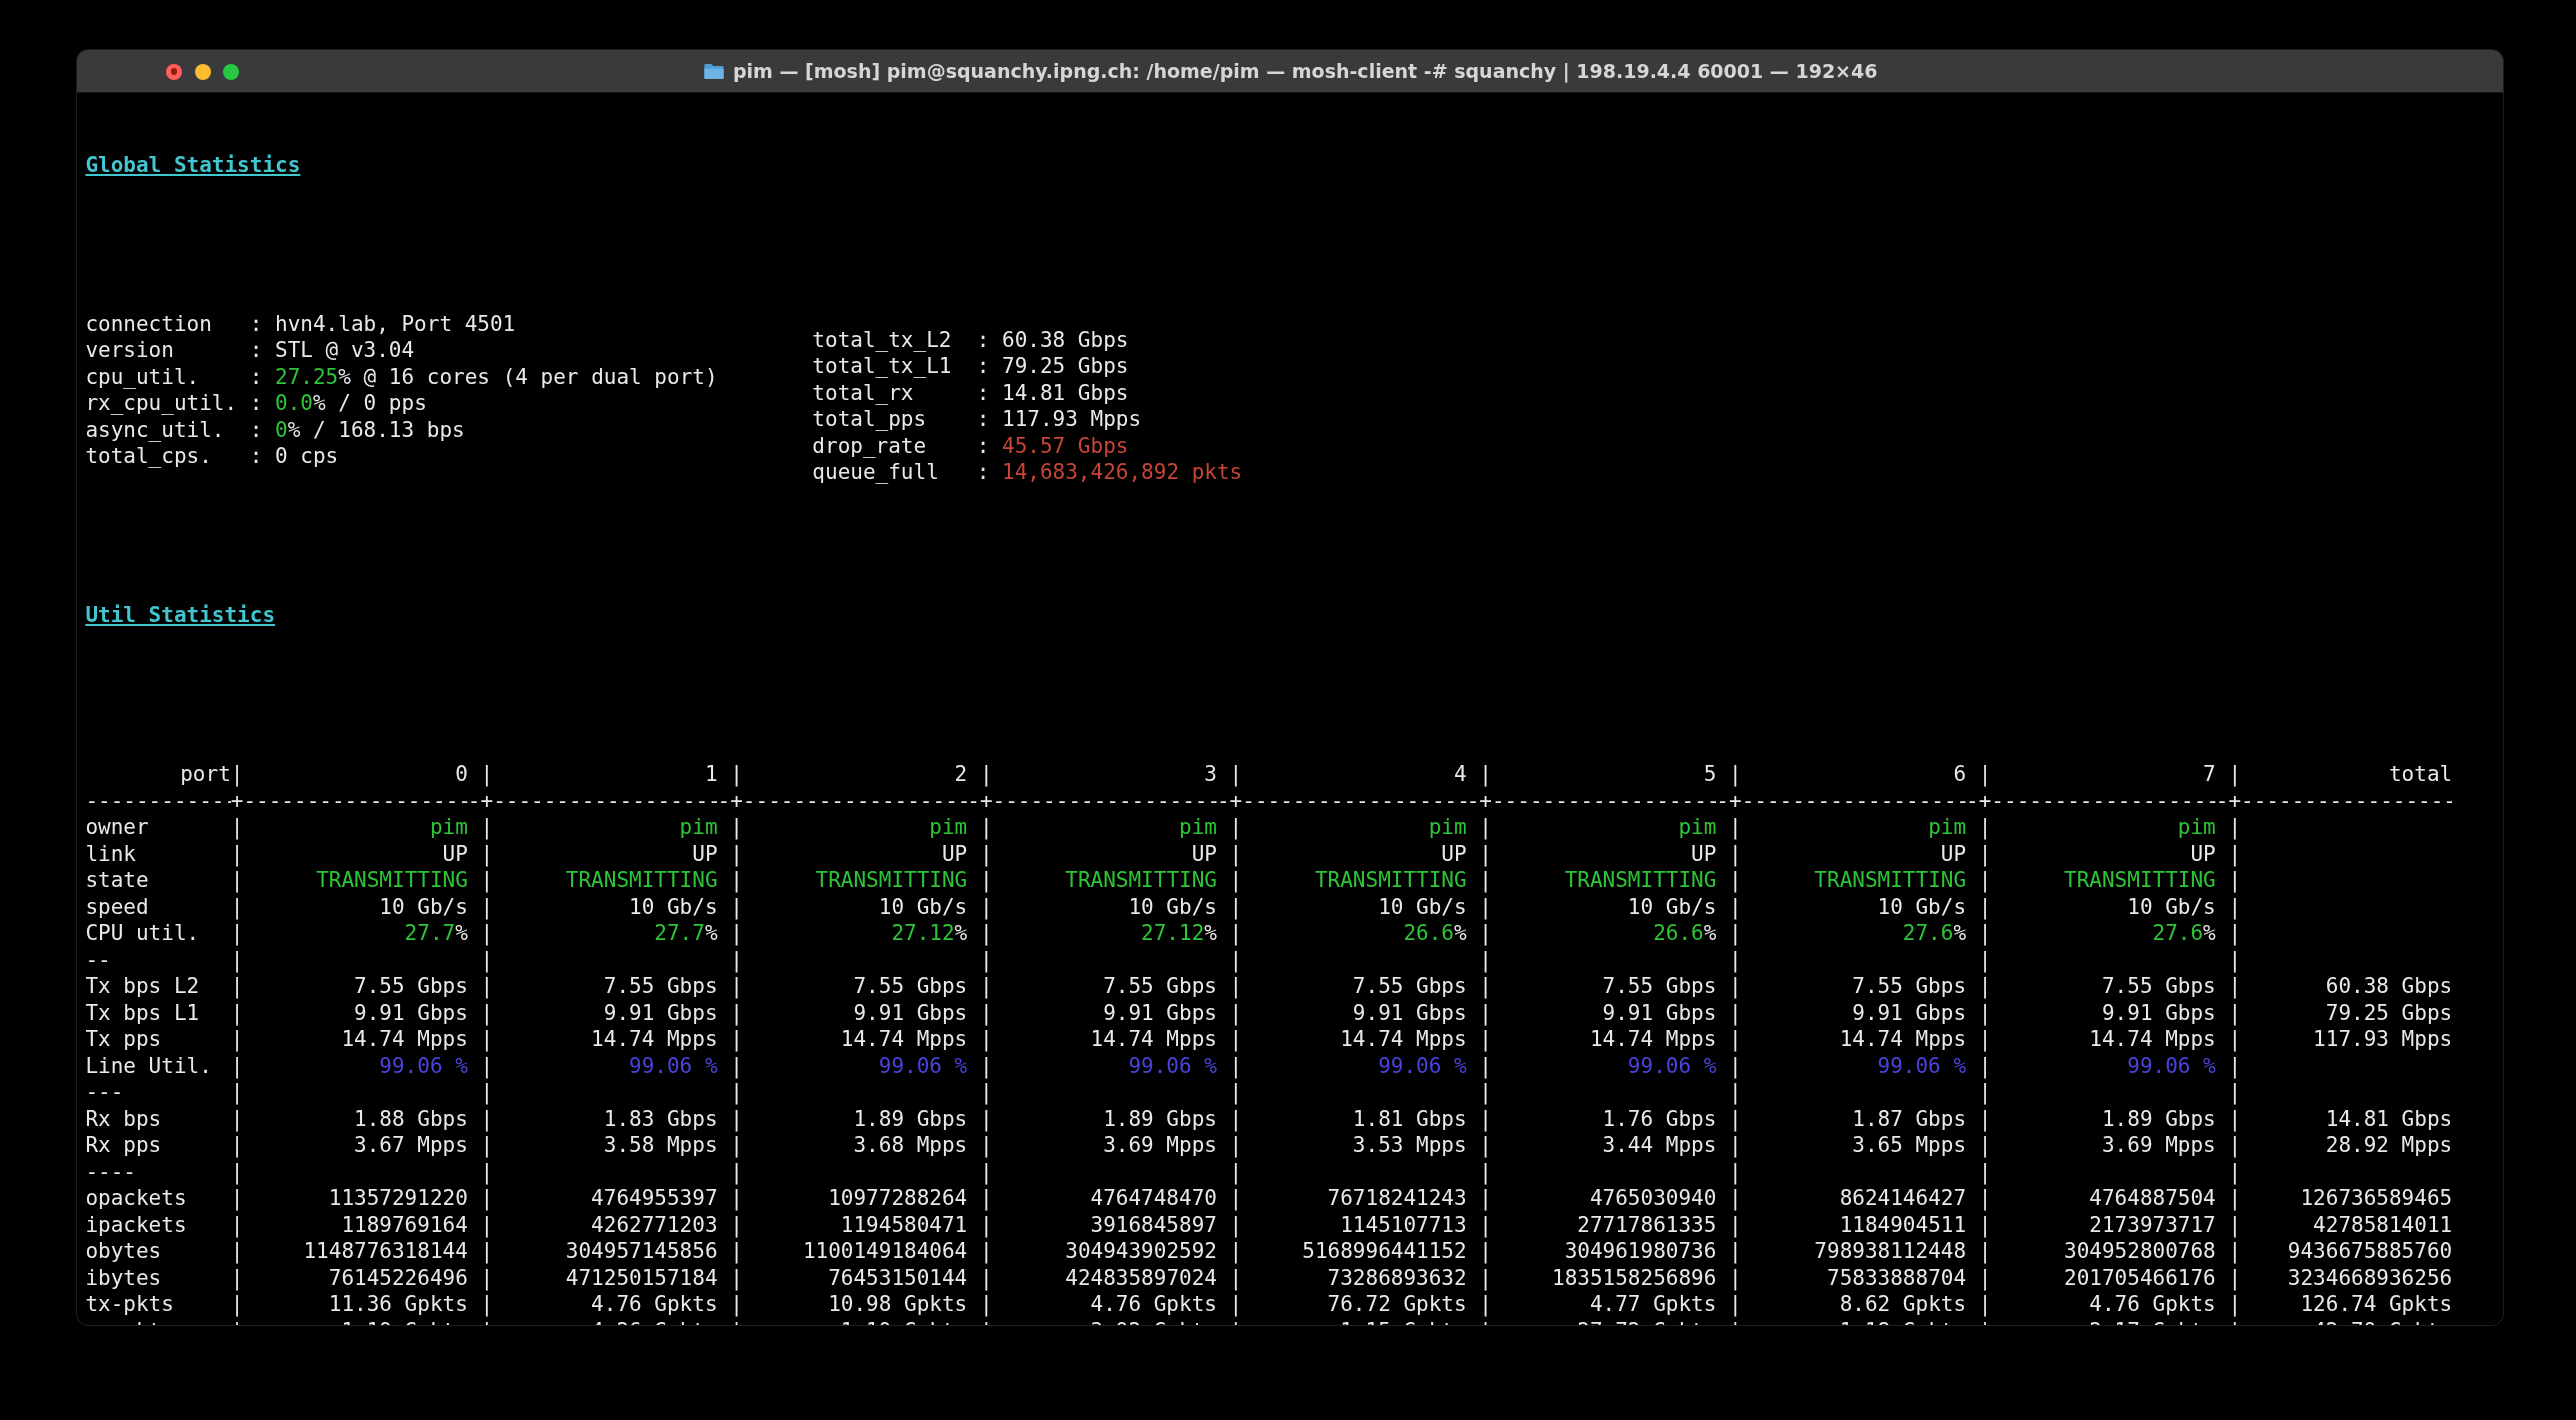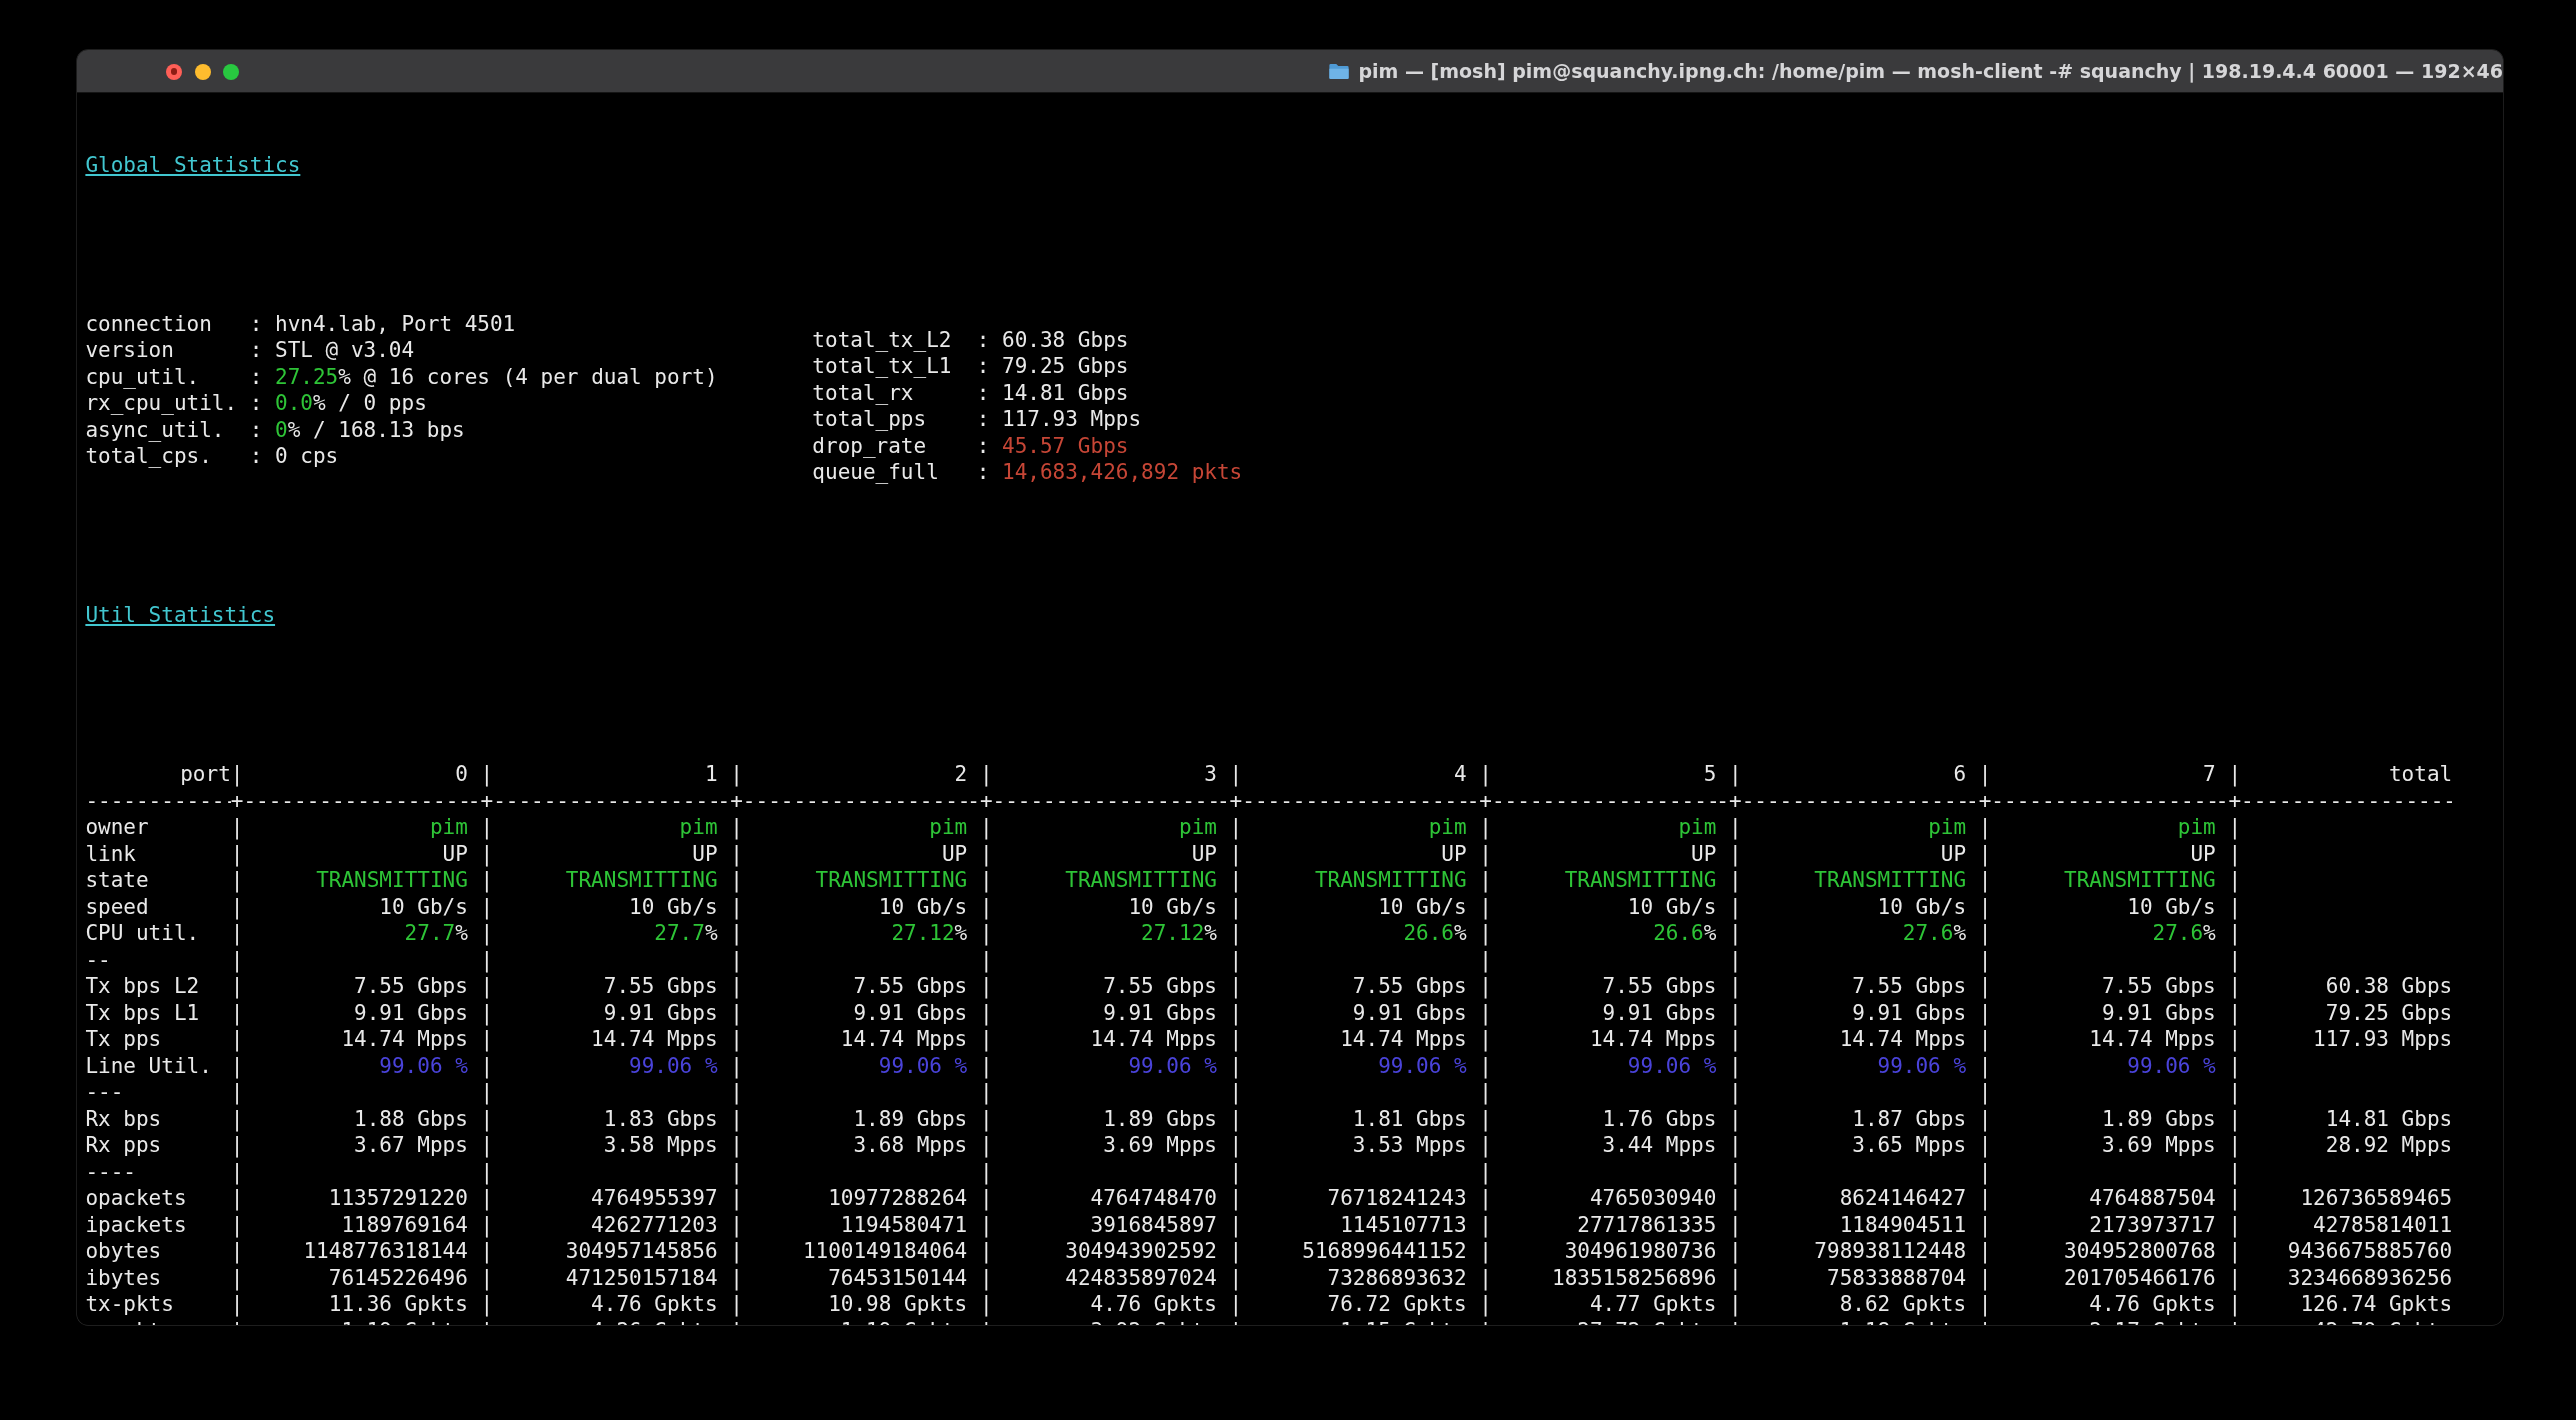--- a/index.html
+++ b/index.html
@@ -6,34 +6,34 @@
     --green:#2ec437; --red:#c64636; --cyan:#42c7d0; --blue:#4a43da;
     --barblue:#0b0bd0; --yellow:#e2e200; --fg:#e9e9e9; --titlebar:#3a3a3c;
   }
   *{box-sizing:border-box}
   html,body{margin:0;padding:0}
   body{width:2576px;height:1420px;background:#000;position:relative;overflow:hidden}
 
   .window{position:absolute;left:77px;top:50px;width:2426px;height:1275px;background:#000;
     border-radius:11px;overflow:hidden;box-shadow:0 0 0 0.7px rgba(255,255,255,.16),0 35px 84px rgba(0,0,0,.85)}
   .titlebar{height:43px;background:var(--titlebar);border-bottom:0.7px solid #151515;
-    display:flex;align-items:center;justify-content:flex-end;position:relative}
+    display:flex;align-items:center;justify-content:center;position:relative}
   .lights{position:absolute;left:89px;top:0;height:43px;display:flex;align-items:center;gap:12.5px}
   .light{width:16px;height:16px;border-radius:50%;border:0;padding:0;position:relative;cursor:default}
   .light.red{background:#ff5f57}
   .light.red::after{content:"";position:absolute;inset:4.9px;border-radius:50%;background:#8e1d14}
   .light.yellow{background:#febc2e}
   .light.green{background:#28c840}
   .title{color:#d6d6d8;font:bold 19px/43px "DejaVu Sans",sans-serif;display:flex;align-items:center;gap:8.4px;white-space:pre}
 
   .term{padding:5.6px 0 0 8.4px;font-family:"DejaVu Sans Mono",monospace;font-size:21px;line-height:26.5px;
     color:var(--fg);white-space:pre}
   .line{height:26.5px;position:relative}
   .b{font-weight:normal}
-  .heading{color:var(--cyan);font-weight:normal;text-decoration:underline}
+  .heading{color:var(--cyan);font-weight:bold;text-decoration:underline}
   .c-green{color:var(--green)} .c-red{color:var(--red)} .c-blue{color:var(--blue)}
   .rcol{position:absolute;left:57.5ch;top:16px}
 
   .lbl{display:inline-block;width:11.5ch;overflow:hidden;vertical-align:top}
   .cellv{display:inline-block;width:17.75ch;text-align:right;overflow:hidden;vertical-align:top}
   .cellt{display:inline-block;width:16.7ch;text-align:right;overflow:hidden;vertical-align:top}
   .ctr{text-align:right}
   .dclip{display:inline-block;overflow:hidden;vertical-align:top}
 </style>
 </head>

